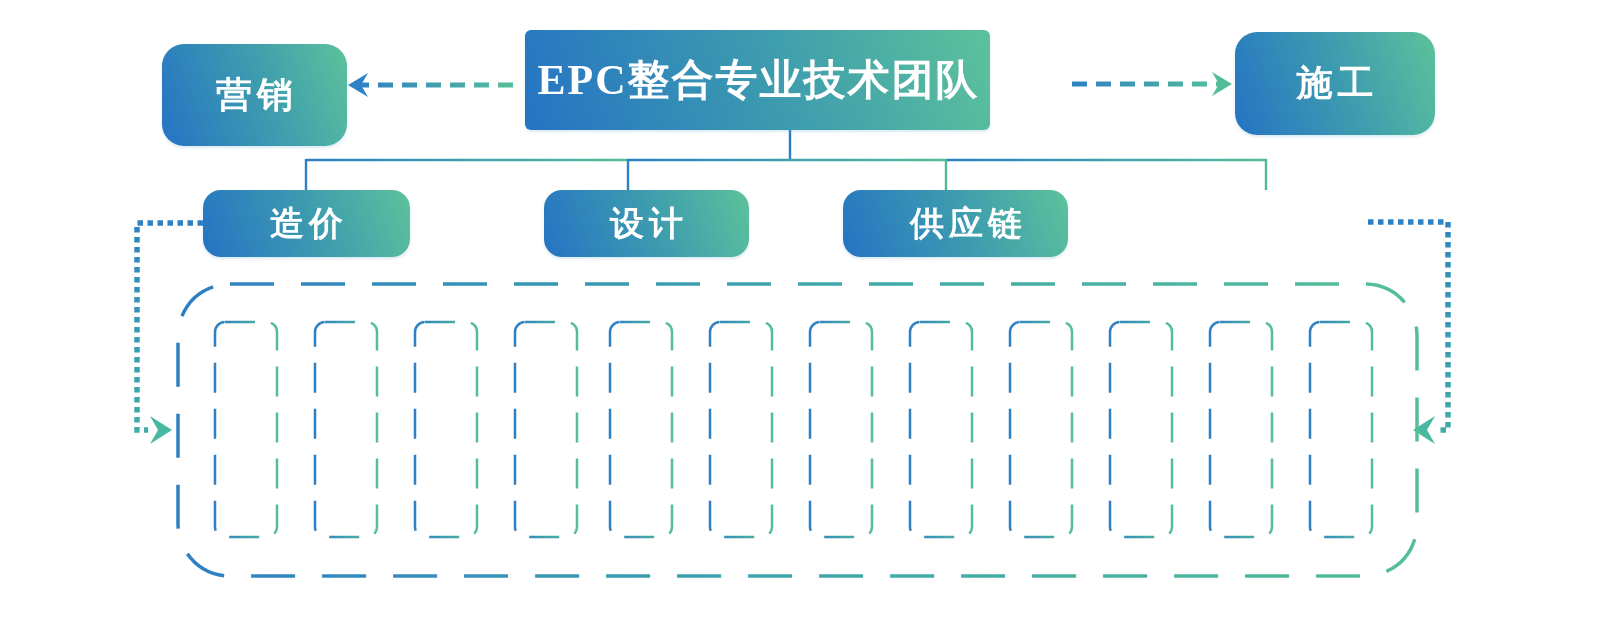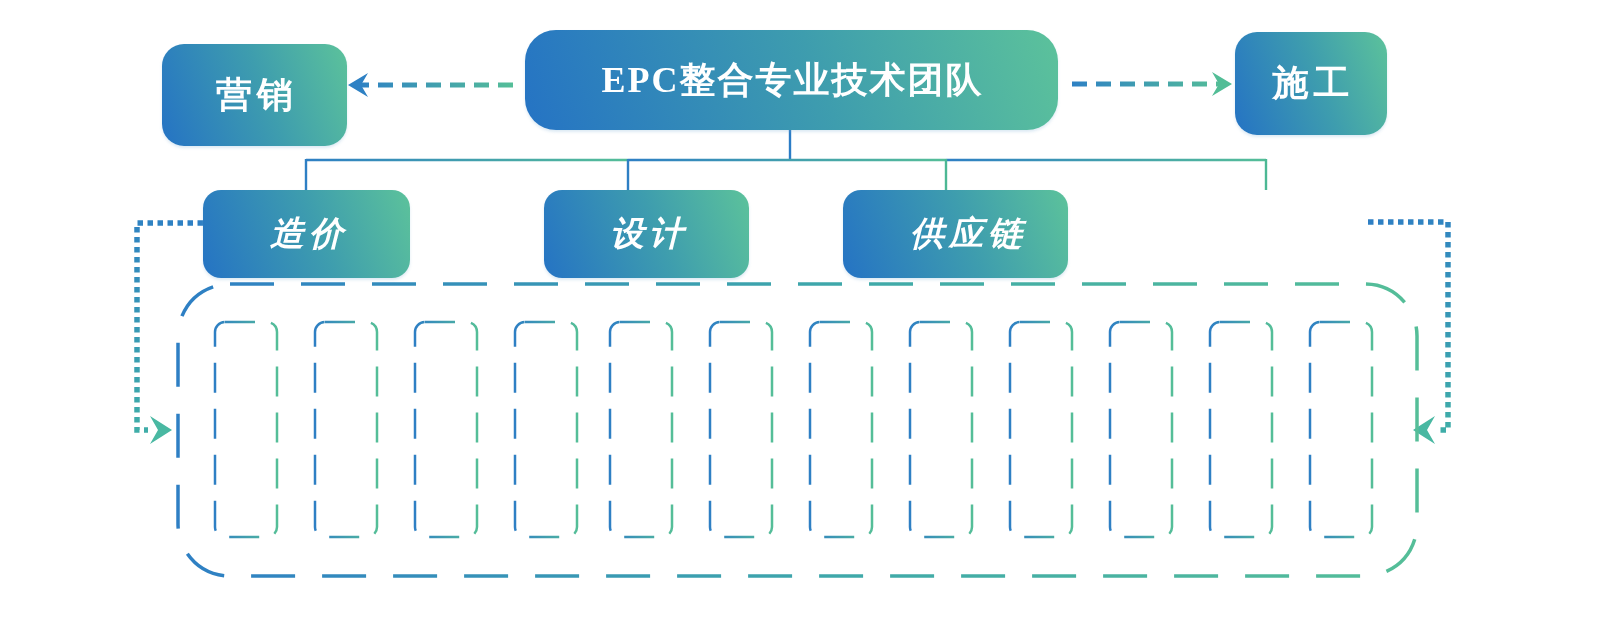--- a/index.html
+++ b/index.html
@@ -13,24 +13,24 @@
   .layer{position:absolute;left:0;top:0;width:100%;height:100%;}
   .node{
     position:absolute;
     display:flex;align-items:center;justify-content:center;
     background:linear-gradient(70deg,#2573C4 0%,#3E9DAE 55%,#5CC29B 100%);
     color:#ffffff;font-weight:bold;
     letter-spacing:5px;
     text-indent:5px;
     box-shadow:0 2px 3px rgba(120,170,210,0.25);
   }
-  .node-root{left:525px;top:30px;width:533px;height:100px;border-radius:31px;font-size:36px;letter-spacing:2px;text-indent:2px;}
+  .node-root{left:525px;top:30px;width:465px;height:100px;border-radius:6px;font-size:42px;letter-spacing:2px;text-indent:2px;}
   .node-marketing{left:162px;top:36px;width:185px;height:102px;border-radius:22px;font-size:36px;margin-top:8px;}
-  .node-construction{left:1235px;top:32px;width:152px;height:103px;border-radius:22px;font-size:36px;}
-  .branch{top:190px;height:88px;border-radius:18px;font-size:34px;font-style:italic;}
+  .node-construction{left:1235px;top:32px;width:200px;height:103px;border-radius:22px;font-size:36px;}
+  .branch{top:190px;height:67px;border-radius:18px;font-size:34px;}
   .branch-cost{left:203px;width:207px;}
   .branch-design{left:544px;width:205px;}
   .branch-supply{left:843px;width:204px;padding-left:21px;}
   .branch-tech{left:1163px;width:205px;}
   .sub-item{
     position:absolute;top:322px;width:62px;height:215px;
     display:flex;align-items:center;justify-content:center;
   }
   .sub-item span{
     writing-mode:vertical-rl;

